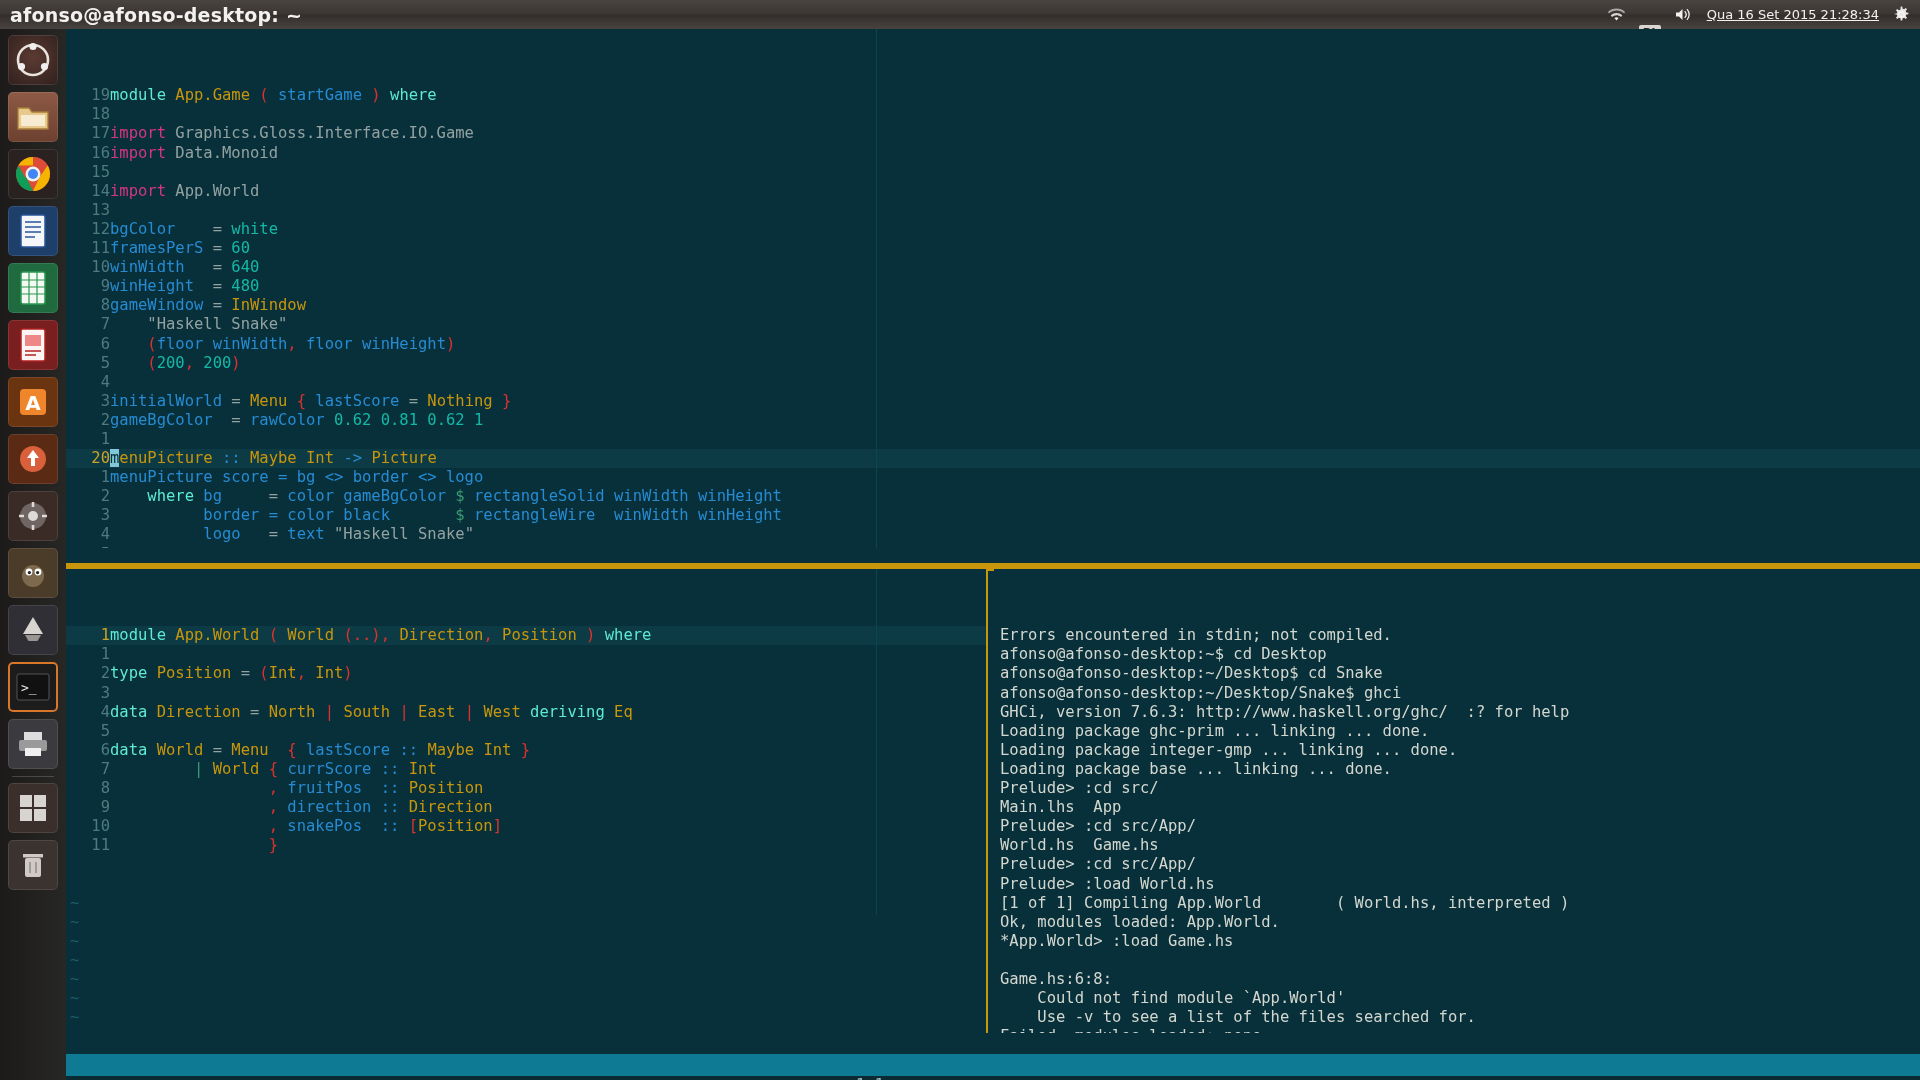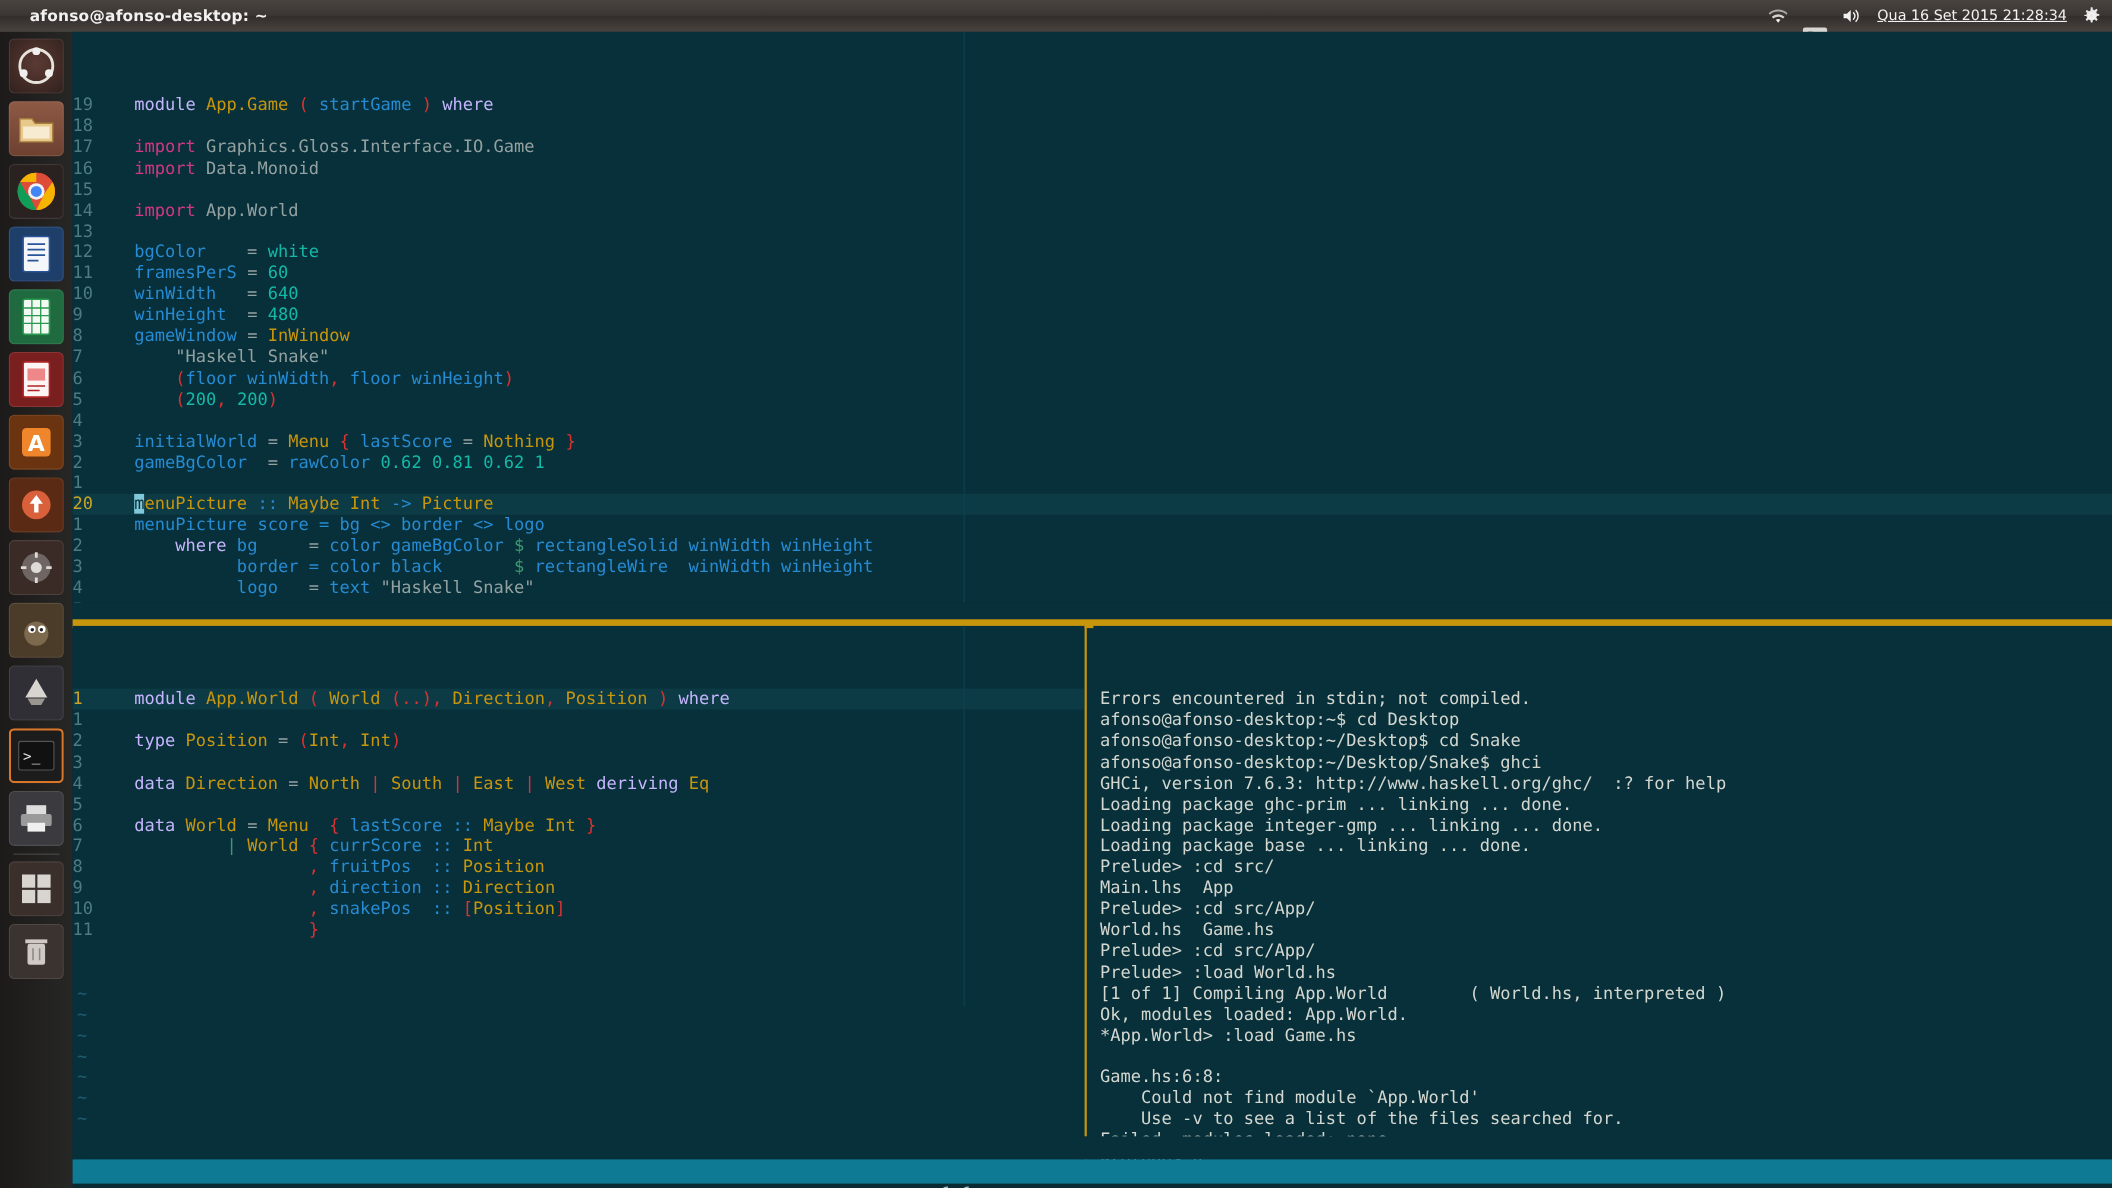--- a/index.html
+++ b/index.html
@@ -3,21 +3,21 @@
 <meta charset="utf-8">
 <style>
   html,body{margin:0;padding:0;background:#0b2b33;}
   body{width:1920px;height:1080px;overflow:hidden;font-family:"DejaVu Sans Mono","Liberation Mono",monospace;}
 
   
   #top-panel{position:absolute;left:0;top:0;width:1920px;height:29px;
     background:linear-gradient(to bottom,#4a4440 0%,#3b3633 48%,#332e2b 52%,#494340 100%);
     color:#f2f1f0;font-family:"DejaVu Sans","Liberation Sans",sans-serif;font-size:15px;
     display:flex;align-items:center;box-sizing:border-box;}
-  #window-title{padding-left:27px;font-weight:bold;letter-spacing:.2px;font-size:14px;}
+  #window-title{padding-left:10px;font-weight:bold;letter-spacing:.2px;font-size:19px;}
   #tray{margin-left:auto;display:flex;align-items:center;gap:14px;padding-right:10px;font-size:14.5px;}
   .tray-ico{display:inline-flex;align-items:center;justify-content:center;}
   .kbd-badge{background:#d9d6d2;color:#2a2724;font-size:11.5px;font-weight:bold;
     padding:1px 4px;border-radius:2px;font-family:"DejaVu Sans","Liberation Sans",sans-serif;margin-top:36px;}
   #clock{font-size:13px;text-decoration:underline;}
 
   
   #launcher{position:absolute;left:0;top:29px;width:66px;height:1051px;
     background:linear-gradient(to right,rgba(30,24,22,.88),rgba(46,38,34,.80));}
   .luncher-ico{position:relative;width:50px;height:50px;margin:6px auto 7px auto;border-radius:5px;
@@ -31,42 +31,42 @@
   .pane{position:absolute;background:#08303a;color:#d3d7cf;
         font-family:"DejaVu Sans Mono","Liberation Mono",monospace;font-size:15.5px;line-height:19.1px;
         white-space:pre;}
 
   
   #vim-top{left:0;top:0;width:1854px;height:519px;}
   #vim-bot-left{left:0;top:540px;width:920px;height:346px;}
   #ghci{left:928px;top:540px;width:926px;height:485px;}
 
   .codeline{height:19.1px;white-space:pre;}
-  .lnum{display:inline-block;width:44px;text-align:left;color:#4e7a82;padding-right:12px;}
+  .lnum{display:inline-block;width:44px;text-align:right;color:#4e7a82;}
   .lnum.cur{color:#c9a227;}
   .cur-row{background:#0d3b45;}
   .splitcol{position:absolute;top:0;width:1px;height:100%;background:#0c4450;}
 
   
   .vstatus{position:absolute;left:0;width:1854px;height:21px;line-height:21px;
     font-size:15.5px;color:#9fb5b8;white-space:pre;}
   #vstatus-top{top:519px;background:#08303a;}
   #vstatus-bot{top:1004px;background:#08303a;}
   .vstatus .right1{position:absolute;left:1690px;}
   .vstatus .right2{position:absolute;left:1813px;}
   .vstatus .midpos{position:absolute;left:790px;}
   #gold-bar2{position:absolute;left:0;top:534px;width:1854px;height:8px;background:#c8960c;}
 
   
   #tmux-bar{position:absolute;left:0;top:1025px;width:1854px;height:22px;line-height:22px;
     background:#0e7a94;color:#0b2b33;font-size:15.5px;white-space:pre;}
   #tmux-left{position:absolute;left:8px;color:#0a2930;}
 
   
-  .kw{color:#c4b5fd;}        
+  .kw{color:#5eead4;}        
   .imp{color:#d33682;}       
   .typ{color:#c8960c;}       
   .fn{color:#268bd2;}       
   .red{color:#dc322f;}
   .num{color:#14b8a6;}
   .str{color:#93a1a1;}
   .plain{color:#93a1a1;}
   .op{color:#93a1a1;}
   .grn{color:#3d9970;}
   .tilde{color:#1e5c6b;}

